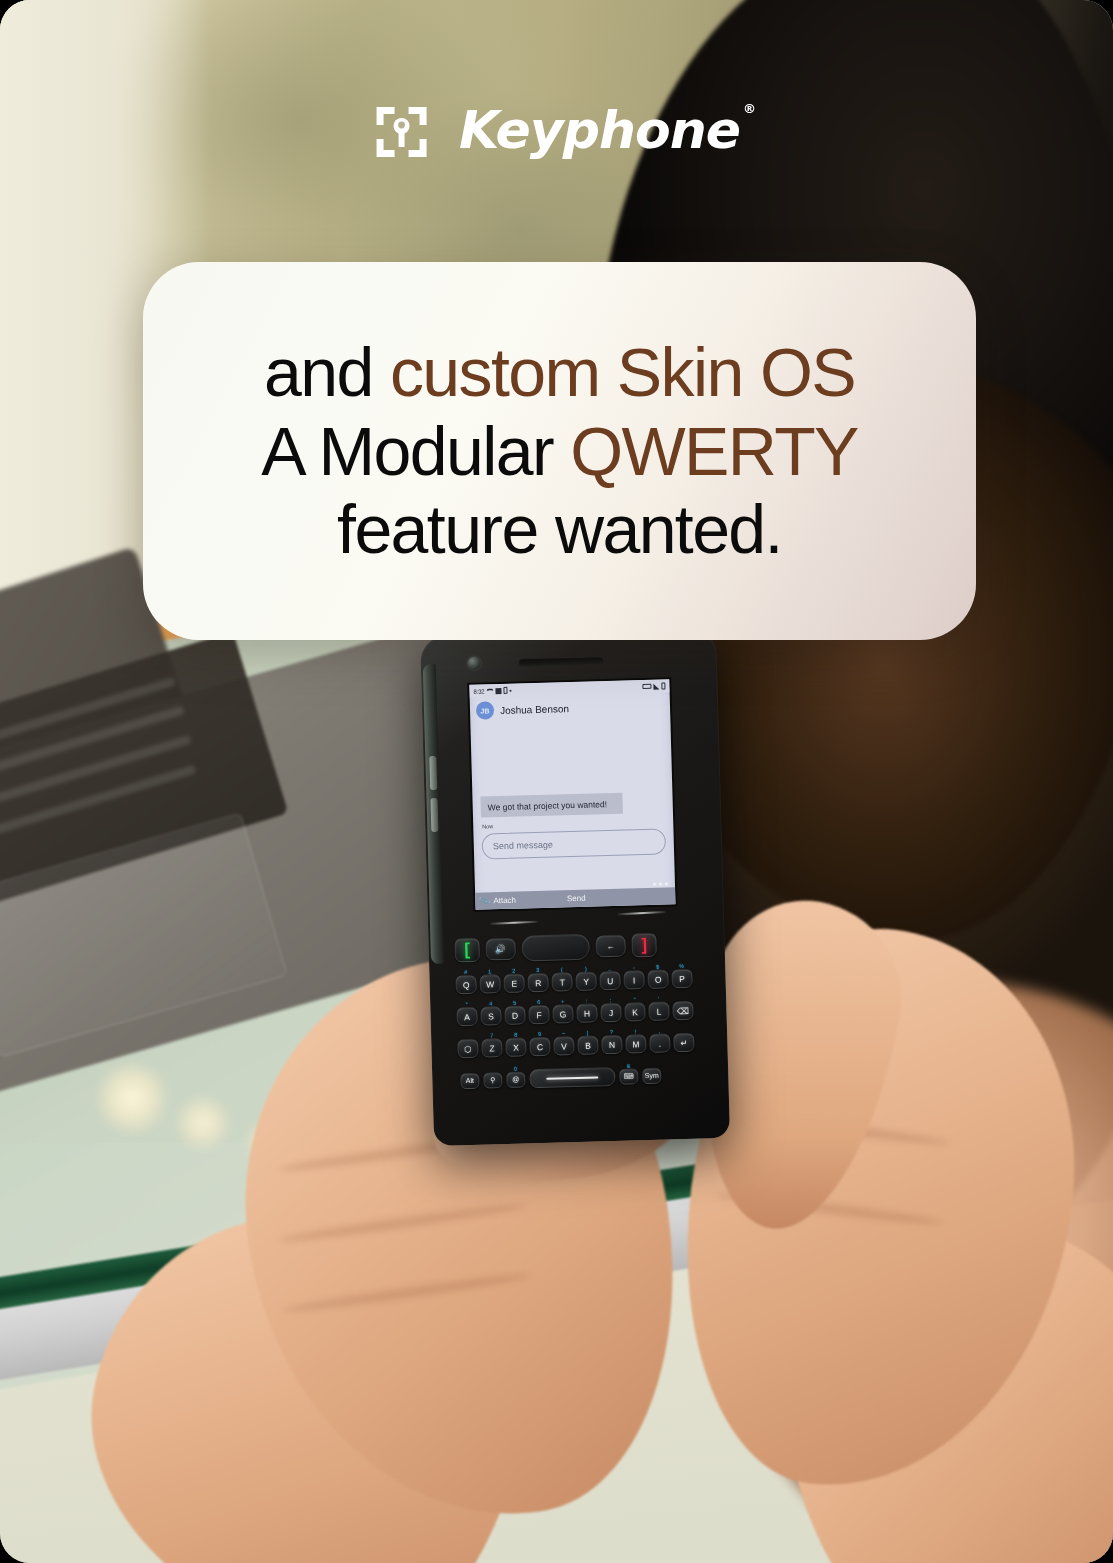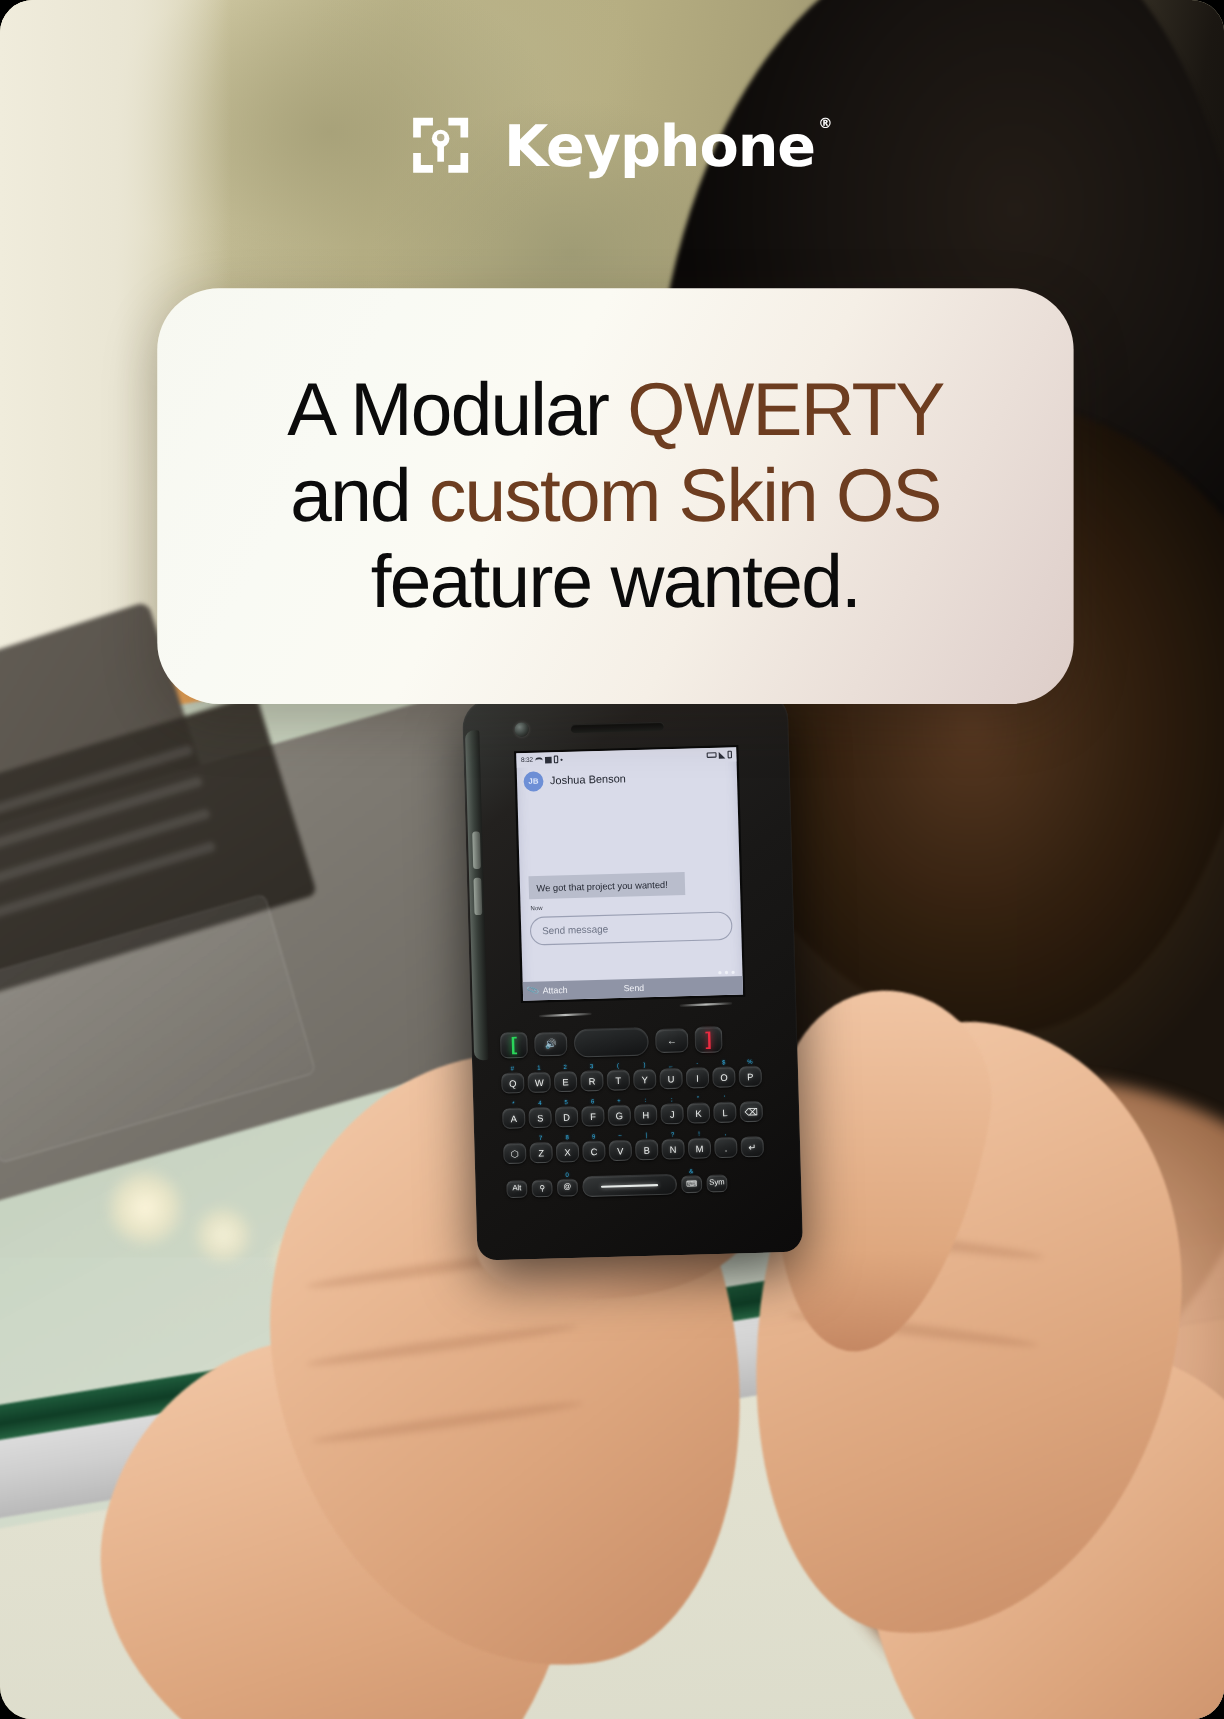--- a/index.html
+++ b/index.html
@@ -421,21 +421,21 @@
     text-align: center;
     white-space: nowrap;
   }
   .hl-accent { color: #6d3d20; }
 
   
   #logo {
     position: absolute;
     left: 50%; top: 104px;
     transform: translateX(-50%);
-    display: flex; align-items: flex-end; gap: 30px;
+    display: flex; align-items: flex-start; gap: 30px; font-style: italic;
   }
   .logo-mark { position: relative; width: 56px; height: 56px; }
   .logo-wordmark {
     position: relative;
     font-size: 52px;
     font-weight: 800;
     color: #ffffff;
     letter-spacing: -1px;
     line-height: 1;
     font-family: "DejaVu Sans", sans-serif;
@@ -609,24 +609,24 @@
             <span class="bar"></span>
           </div>
         <div class="key small"><span class="alt">&amp;</span>⌨</div>
         <div class="key small">Sym</div>
       </div>
     </div>
   </div>
 
   <div id="headline-card">
     <div class="hl-line">
+      <span>and </span><span class="hl-accent">custom Skin OS</span>
+    </div>
+    <div class="hl-line">
       <span>A Modular </span><span class="hl-accent">QWERTY</span>
-    </div>
-    <div class="hl-line">
-      <span>and </span><span class="hl-accent">custom Skin OS</span>
     </div>
     <div class="hl-line">
       <span>feature wanted.</span>
     </div>
   </div>
 
   <div id="logo">
     <span class="logo-mark">
       <svg width="56" height="56" viewBox="0 0 56 56" aria-hidden="true">
         <path d="M3 3 H21 V10 H10 V21 H3 Z" fill="#fff"></path>

